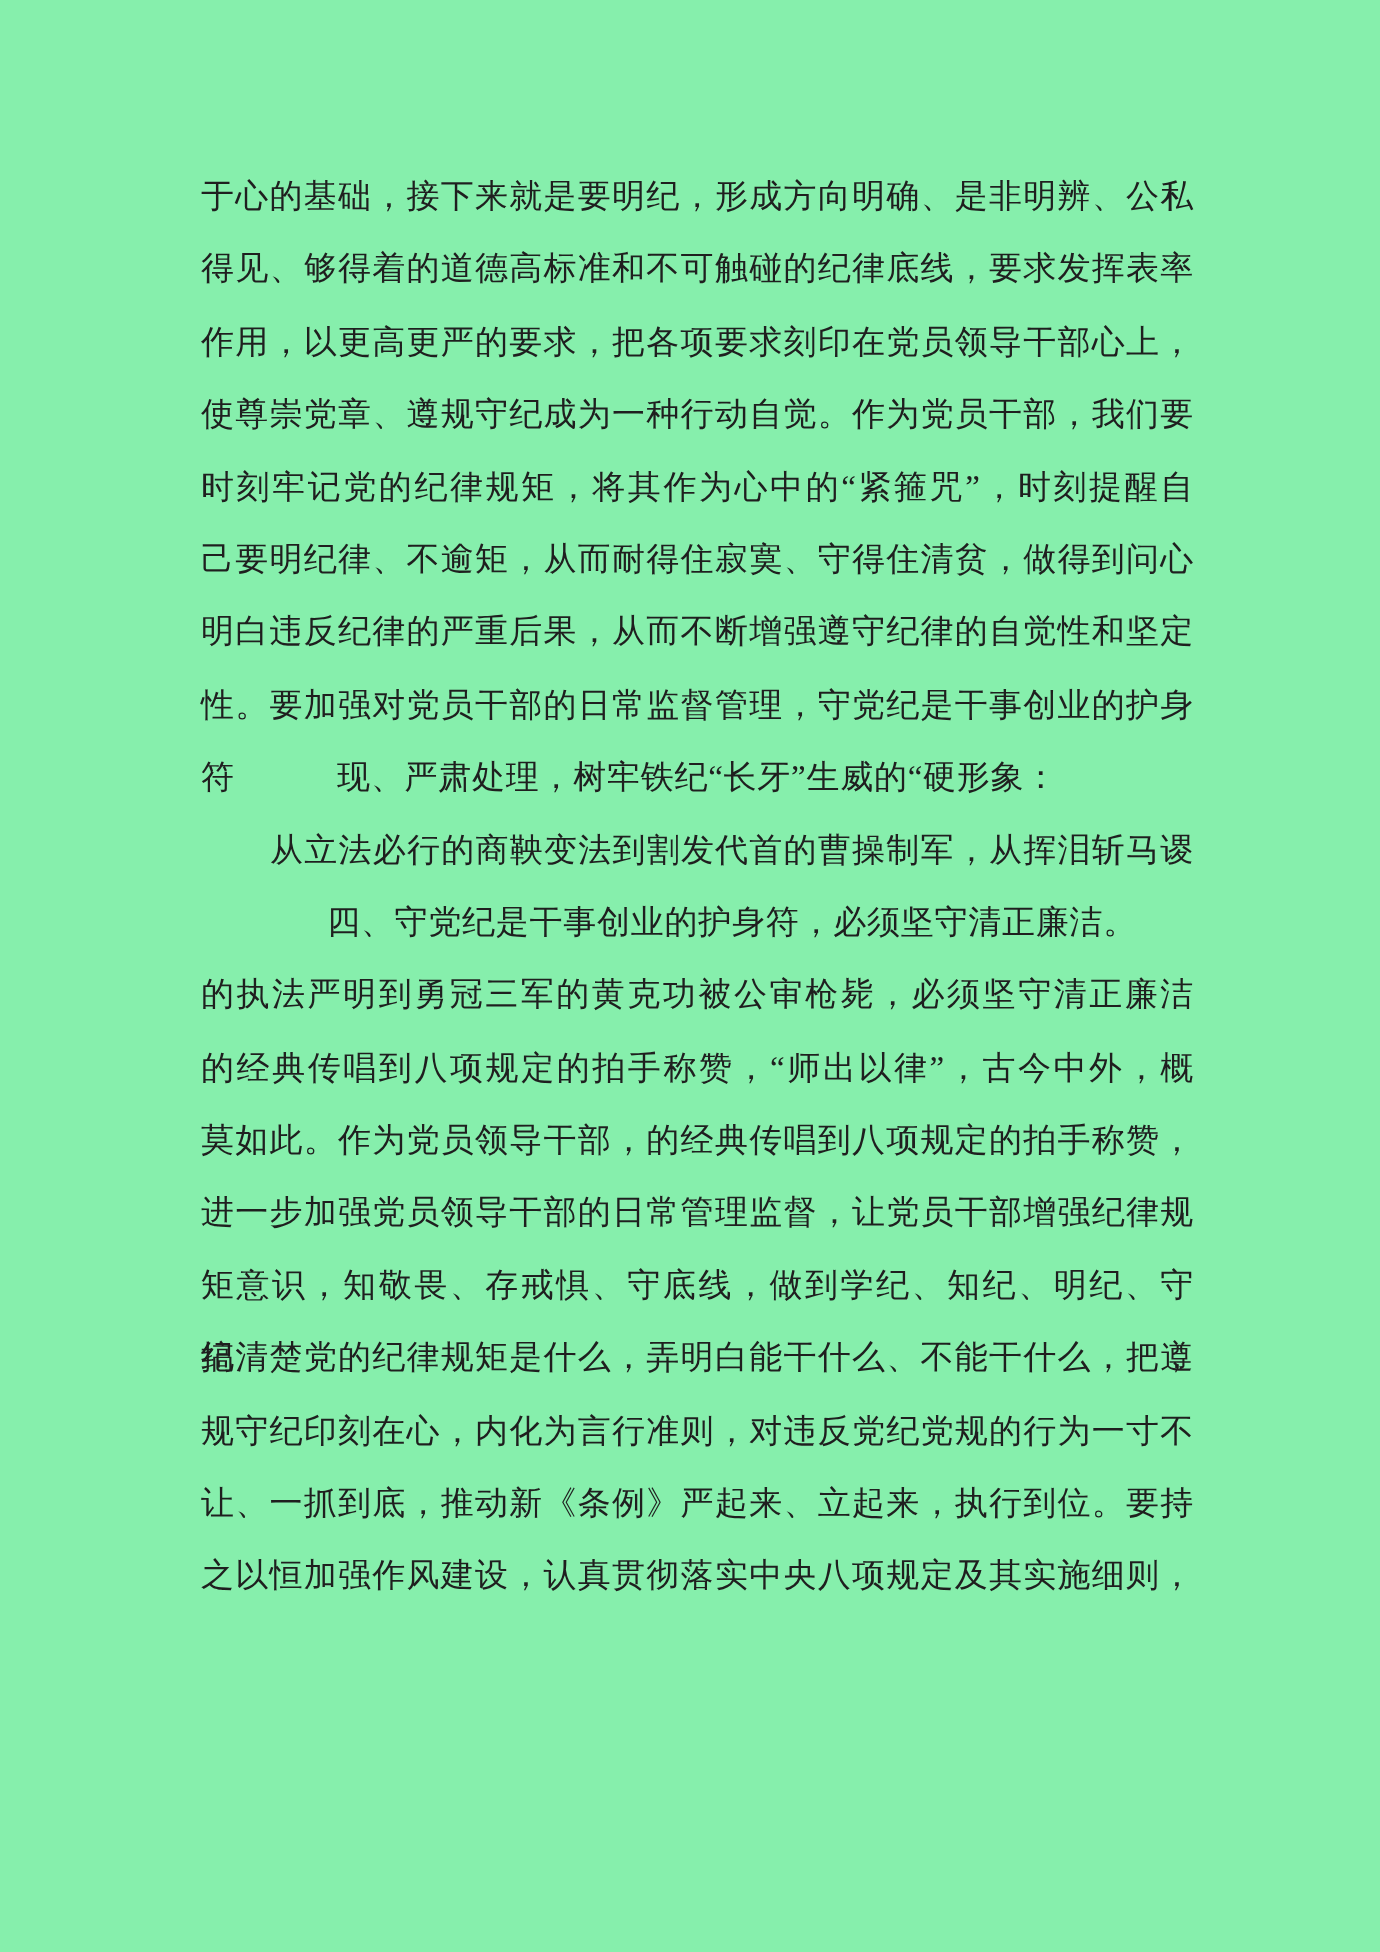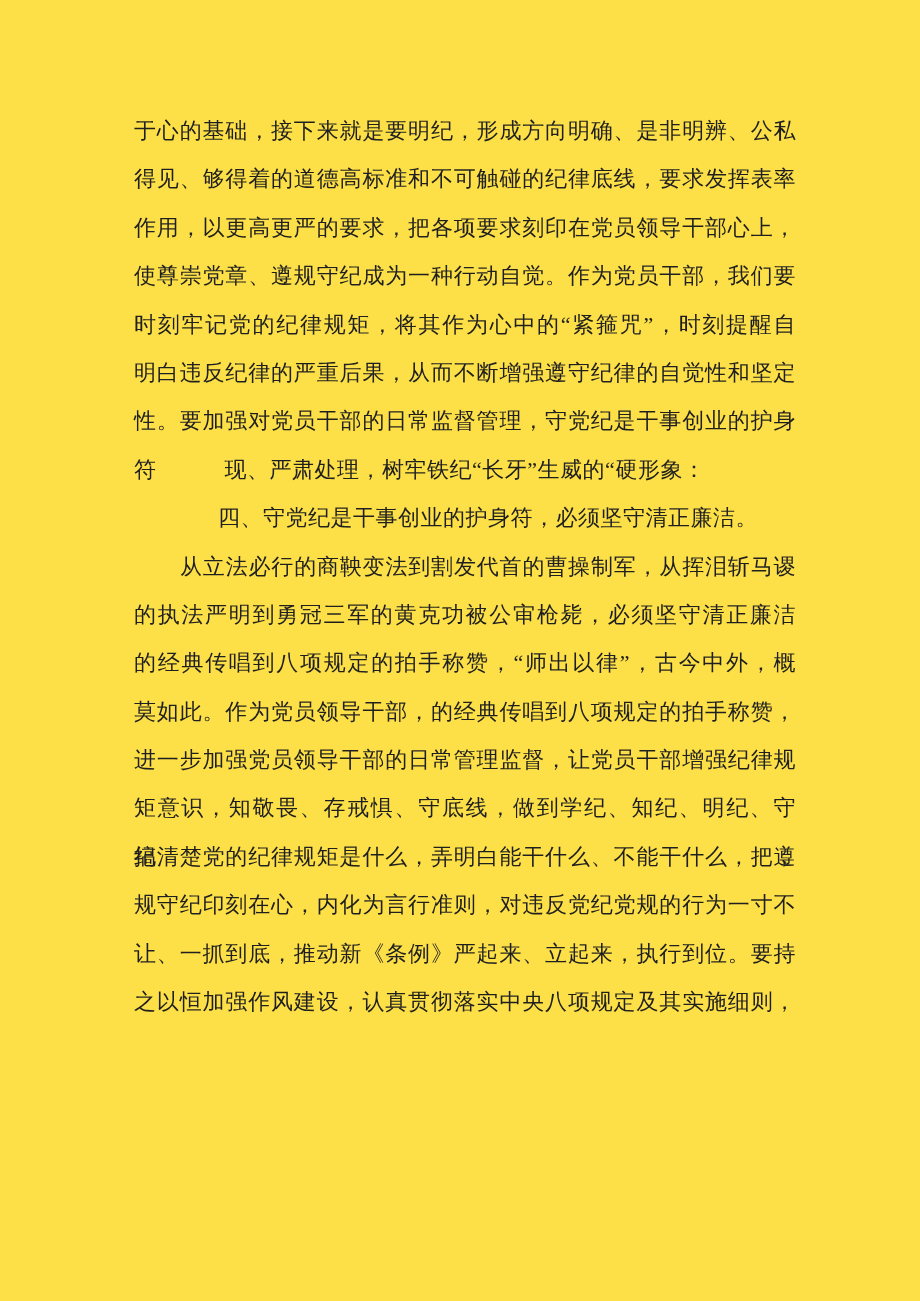--- a/index.html
+++ b/index.html
@@ -37,32 +37,33 @@
     text-align-last: justify;
   }
   
   .line.indent {
     text-indent: 46px;
   }
 </style>
 </head>
 <body>
 
-<div class="page" style="background: #fde047;">
+<div class="page" style="background: #86efac;">
   <div class="text-block" style="color: rgb(31, 31, 31);">
       <div class="line justify">于心的基础，接下来就是要明纪，形成方向明确、是非明辨、公私</div>
       <div class="line justify">得见、够得着的道德高标准和不可触碰的纪律底线，要求发挥表率</div>
       <div class="line justify">作用，以更高更严的要求，把各项要求刻印在党员领导干部心上，</div>
       <div class="line justify">使尊崇党章、遵规守纪成为一种行动自觉。作为党员干部，我们要</div>
       <div class="line justify">时刻牢记党的纪律规矩，将其作为心中的“紧箍咒”，时刻提醒自</div>
+      <div class="line justify">己要明纪律、不逾矩，从而耐得住寂寞、守得住清贫，做得到问心</div>
       <div class="line justify">明白违反纪律的严重后果，从而不断增强遵守纪律的自觉性和坚定</div>
       <div class="line justify">性。要加强对党员干部的日常监督管理，守党纪是干事创业的护身符</div>
       <div class="line">现、严肃处理，树牢铁纪“长牙”生威的“硬形象：</div>
+      <div class="line indent justify">从立法必行的商鞅变法到割发代首的曹操制军，从挥泪斩马谡</div>
       <div class="line indent">四、守党纪是干事创业的护身符，必须坚守清正廉洁。</div>
-      <div class="line indent justify">从立法必行的商鞅变法到割发代首的曹操制军，从挥泪斩马谡</div>
       <div class="line justify">的执法严明到勇冠三军的黄克功被公审枪毙，必须坚守清正廉洁</div>
       <div class="line justify">的经典传唱到八项规定的拍手称赞，“师出以律”，古今中外，概</div>
       <div class="line justify">莫如此。作为党员领导干部，的经典传唱到八项规定的拍手称赞，</div>
       <div class="line justify">进一步加强党员领导干部的日常管理监督，让党员干部增强纪律规</div>
       <div class="line justify">矩意识，知敬畏、存戒惧、守底线，做到学纪、知纪、明纪、守纪，</div>
       <div class="line justify">搞清楚党的纪律规矩是什么，弄明白能干什么、不能干什么，把遵</div>
       <div class="line justify">规守纪印刻在心，内化为言行准则，对违反党纪党规的行为一寸不</div>
       <div class="line justify">让、一抓到底，推动新《条例》严起来、立起来，执行到位。要持</div>
       <div class="line justify">之以恒加强作风建设，认真贯彻落实中央八项规定及其实施细则，</div>
     </div>

